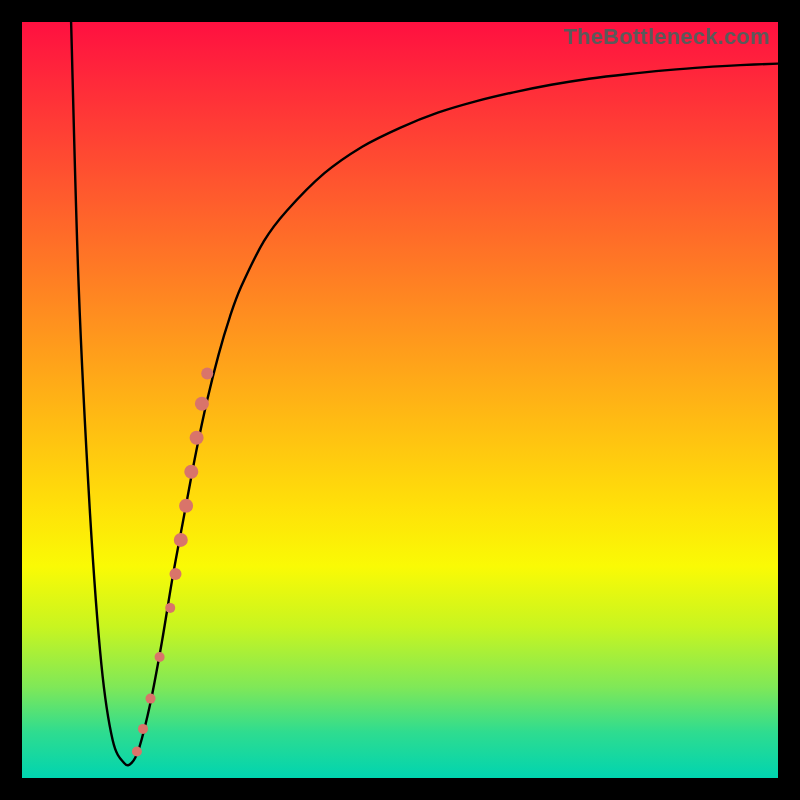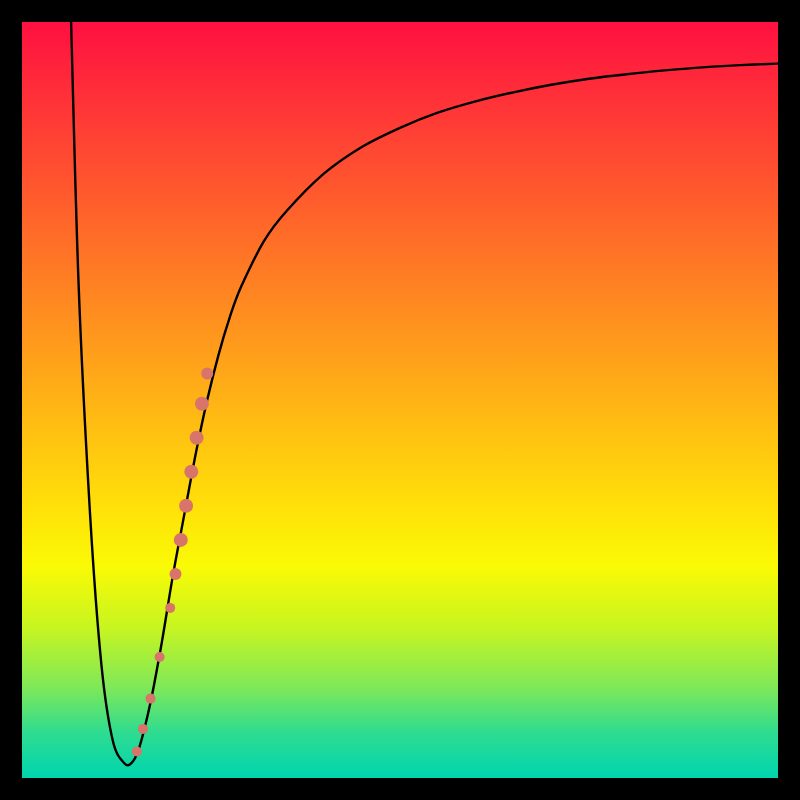--- a/index.html
+++ b/index.html
@@ -60,20 +60,21 @@
     width: 756px;
     height: 756px;
     overflow: visible;
   }
 </style>
 </head>
 <body>
 
 <div class="frame">
   <div class="plot-area">
+    <span class="watermark">TheBottleneck.com</span>
     <svg class="curve" viewBox="0 0 756 756" preserveAspectRatio="none">
       <path id="curve-path" fill="none" stroke="#000" stroke-width="2.4" stroke-linejoin="round" stroke-linecap="round" d="M 49.1 0.0 C 50.4 44.1, 53.5 182.7, 56.7 264.6 C 59.8 346.5, 64.3 428.4, 68.0 491.4 C 71.8 554.4, 75.6 604.8, 79.4 642.6 C 83.2 680.4, 86.9 701.8, 90.7 718.2 C 94.5 734.6, 98.9 737.1, 102.1 740.9 C 105.2 744.7, 107.1 743.4, 109.6 740.9 C 112.1 738.4, 114.0 735.8, 117.2 725.8 C 120.3 715.7, 124.7 698.0, 128.5 680.4 C 132.3 662.8, 136.1 641.3, 139.9 619.9 C 143.6 598.5, 147.4 573.3, 151.2 551.9 C 155.0 530.5, 158.8 511.6, 162.5 491.4 C 166.3 471.2, 170.1 449.8, 173.9 430.9 C 177.7 412.0, 181.4 394.4, 185.2 378.0 C 189.0 361.6, 192.8 346.5, 196.6 332.6 C 200.3 318.8, 204.1 306.2, 207.9 294.8 C 211.7 283.5, 213.6 277.2, 219.2 264.6 C 224.9 252.0, 234.4 231.8, 241.9 219.2 C 249.5 206.6, 254.5 200.3, 264.6 189.0 C 274.7 177.7, 289.8 161.9, 302.4 151.2 C 315.0 140.5, 327.6 132.3, 340.2 124.7 C 352.8 117.2, 365.4 111.5, 378.0 105.8 C 390.6 100.2, 403.2 95.1, 415.8 90.7 C 428.4 86.3, 441.0 82.8, 453.6 79.4 C 466.2 76.0, 478.8 73.1, 491.4 70.3 C 504.0 67.5, 516.6 65.0, 529.2 62.7 C 541.8 60.5, 554.4 58.5, 567.0 56.7 C 579.6 54.9, 592.2 53.5, 604.8 52.2 C 617.4 50.8, 630.0 49.5, 642.6 48.4 C 655.2 47.3, 667.8 46.2, 680.4 45.4 C 693.0 44.5, 705.6 43.7, 718.2 43.1 C 730.8 42.5, 749.7 41.8, 756.0 41.6"></path>
       <g id="markers">
           <circle cx="114.9" cy="729.5" r="5" fill="#d9746a"></circle>
           <circle cx="121.0" cy="706.9" r="5" fill="#d9746a"></circle>
           <circle cx="128.5" cy="676.6" r="5" fill="#d9746a"></circle>
           <circle cx="137.6" cy="635.0" r="5" fill="#d9746a"></circle>
           <circle cx="148.2" cy="585.9" r="5" fill="#d9746a"></circle>
           <circle cx="153.5" cy="551.9" r="6" fill="#d9746a"></circle>
           <circle cx="158.8" cy="517.9" r="7" fill="#d9746a"></circle>

